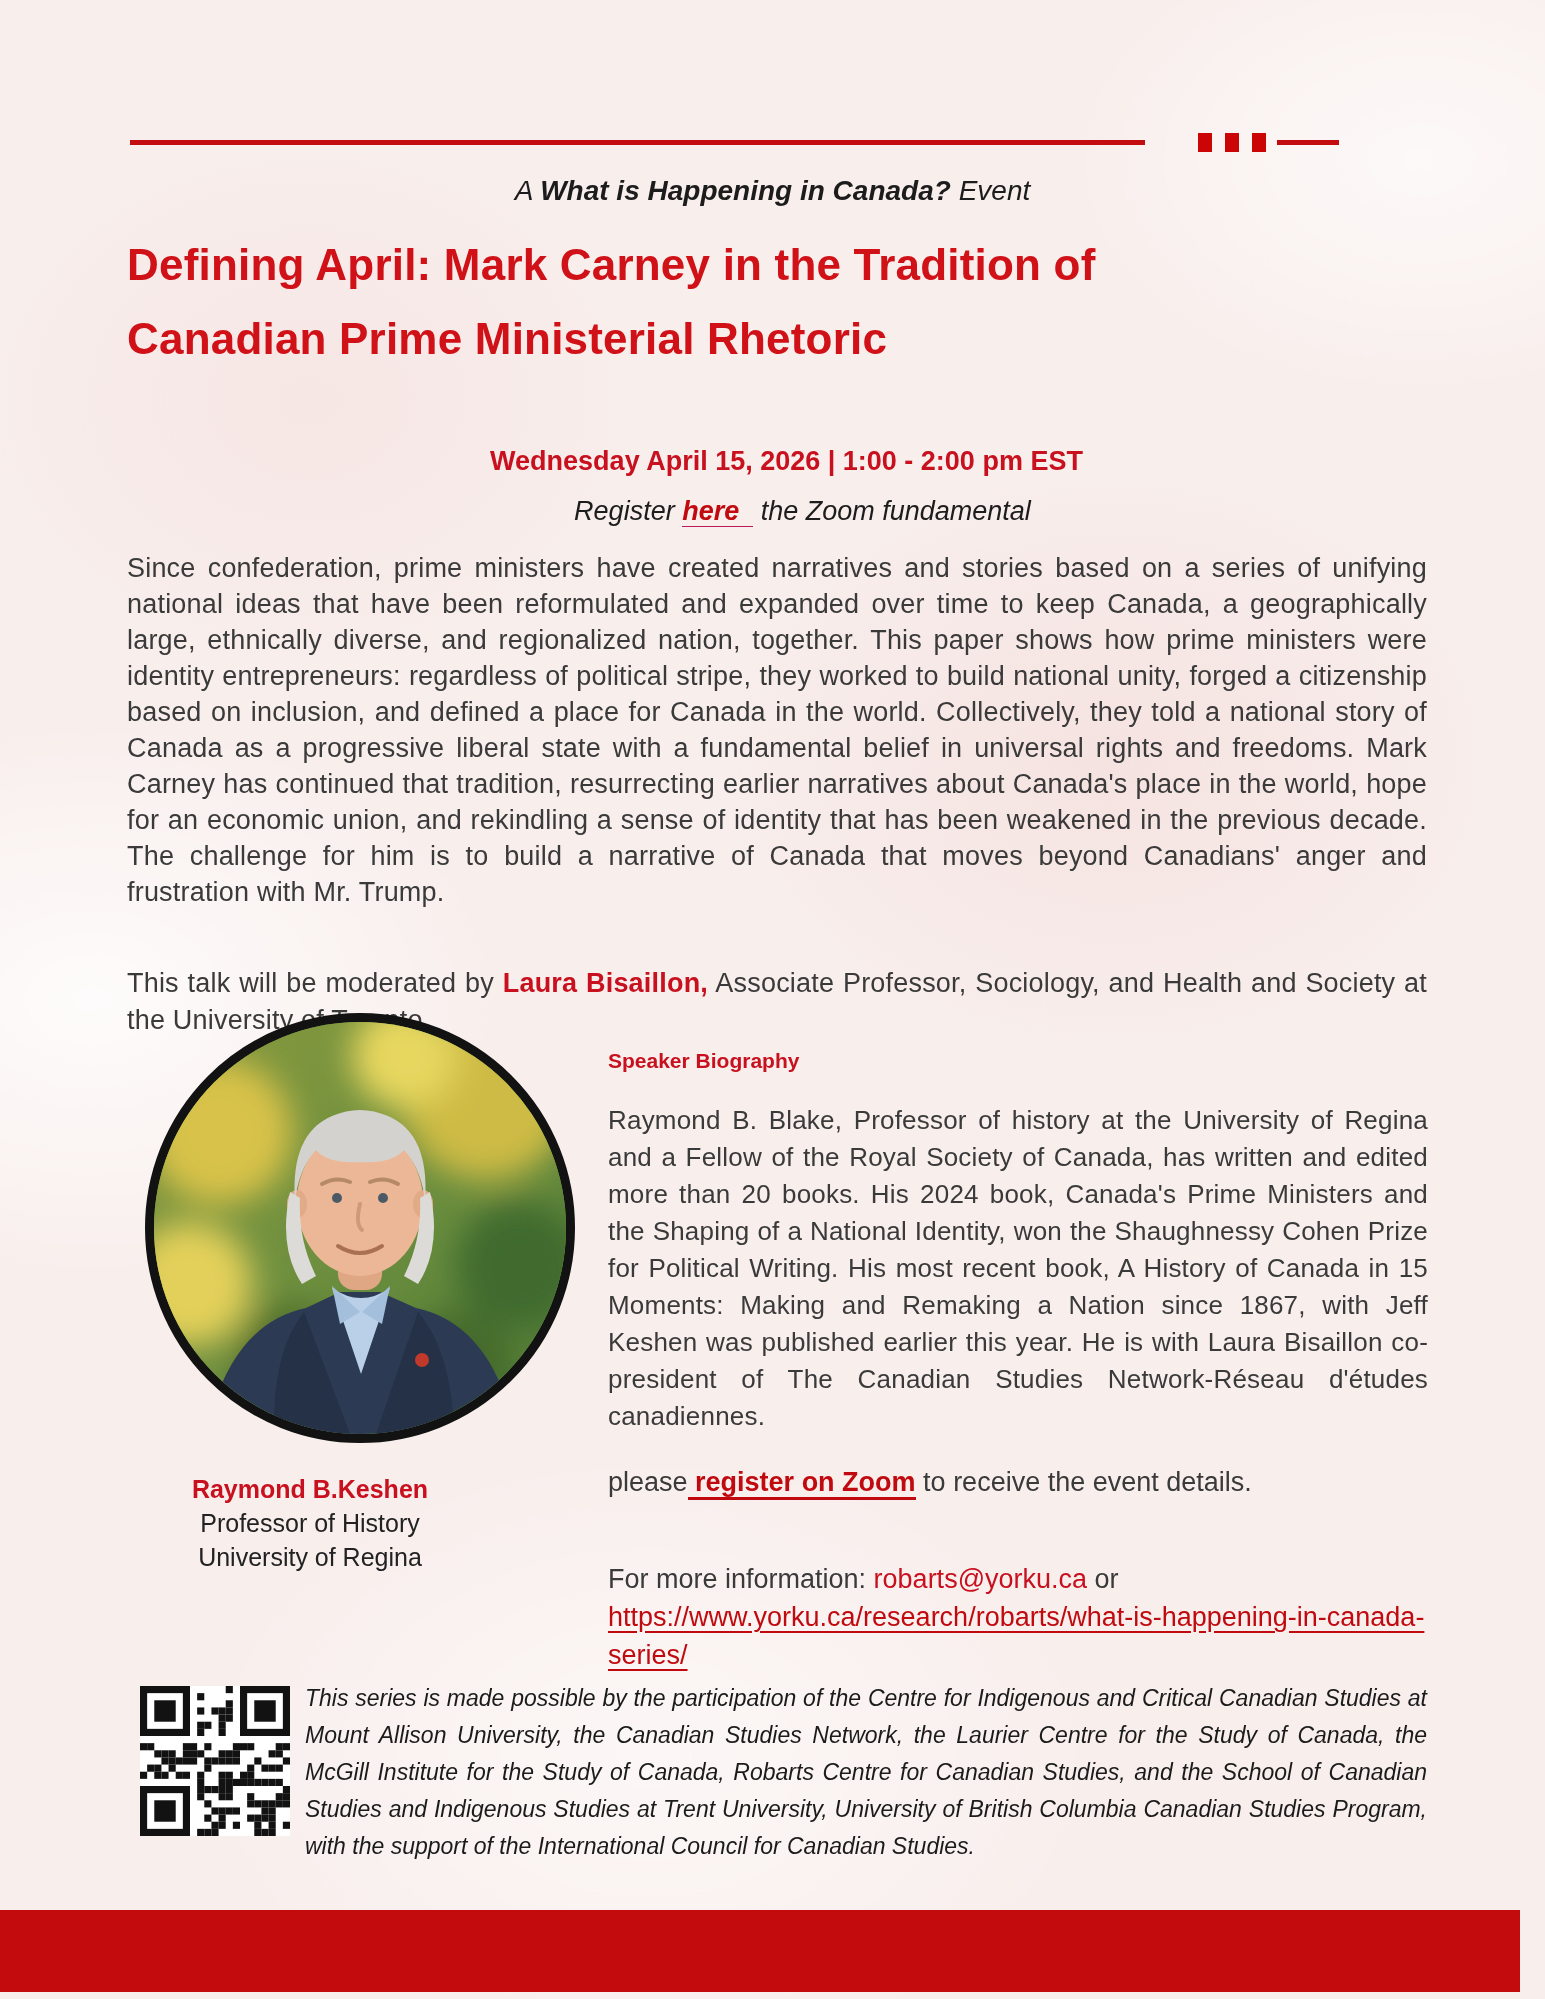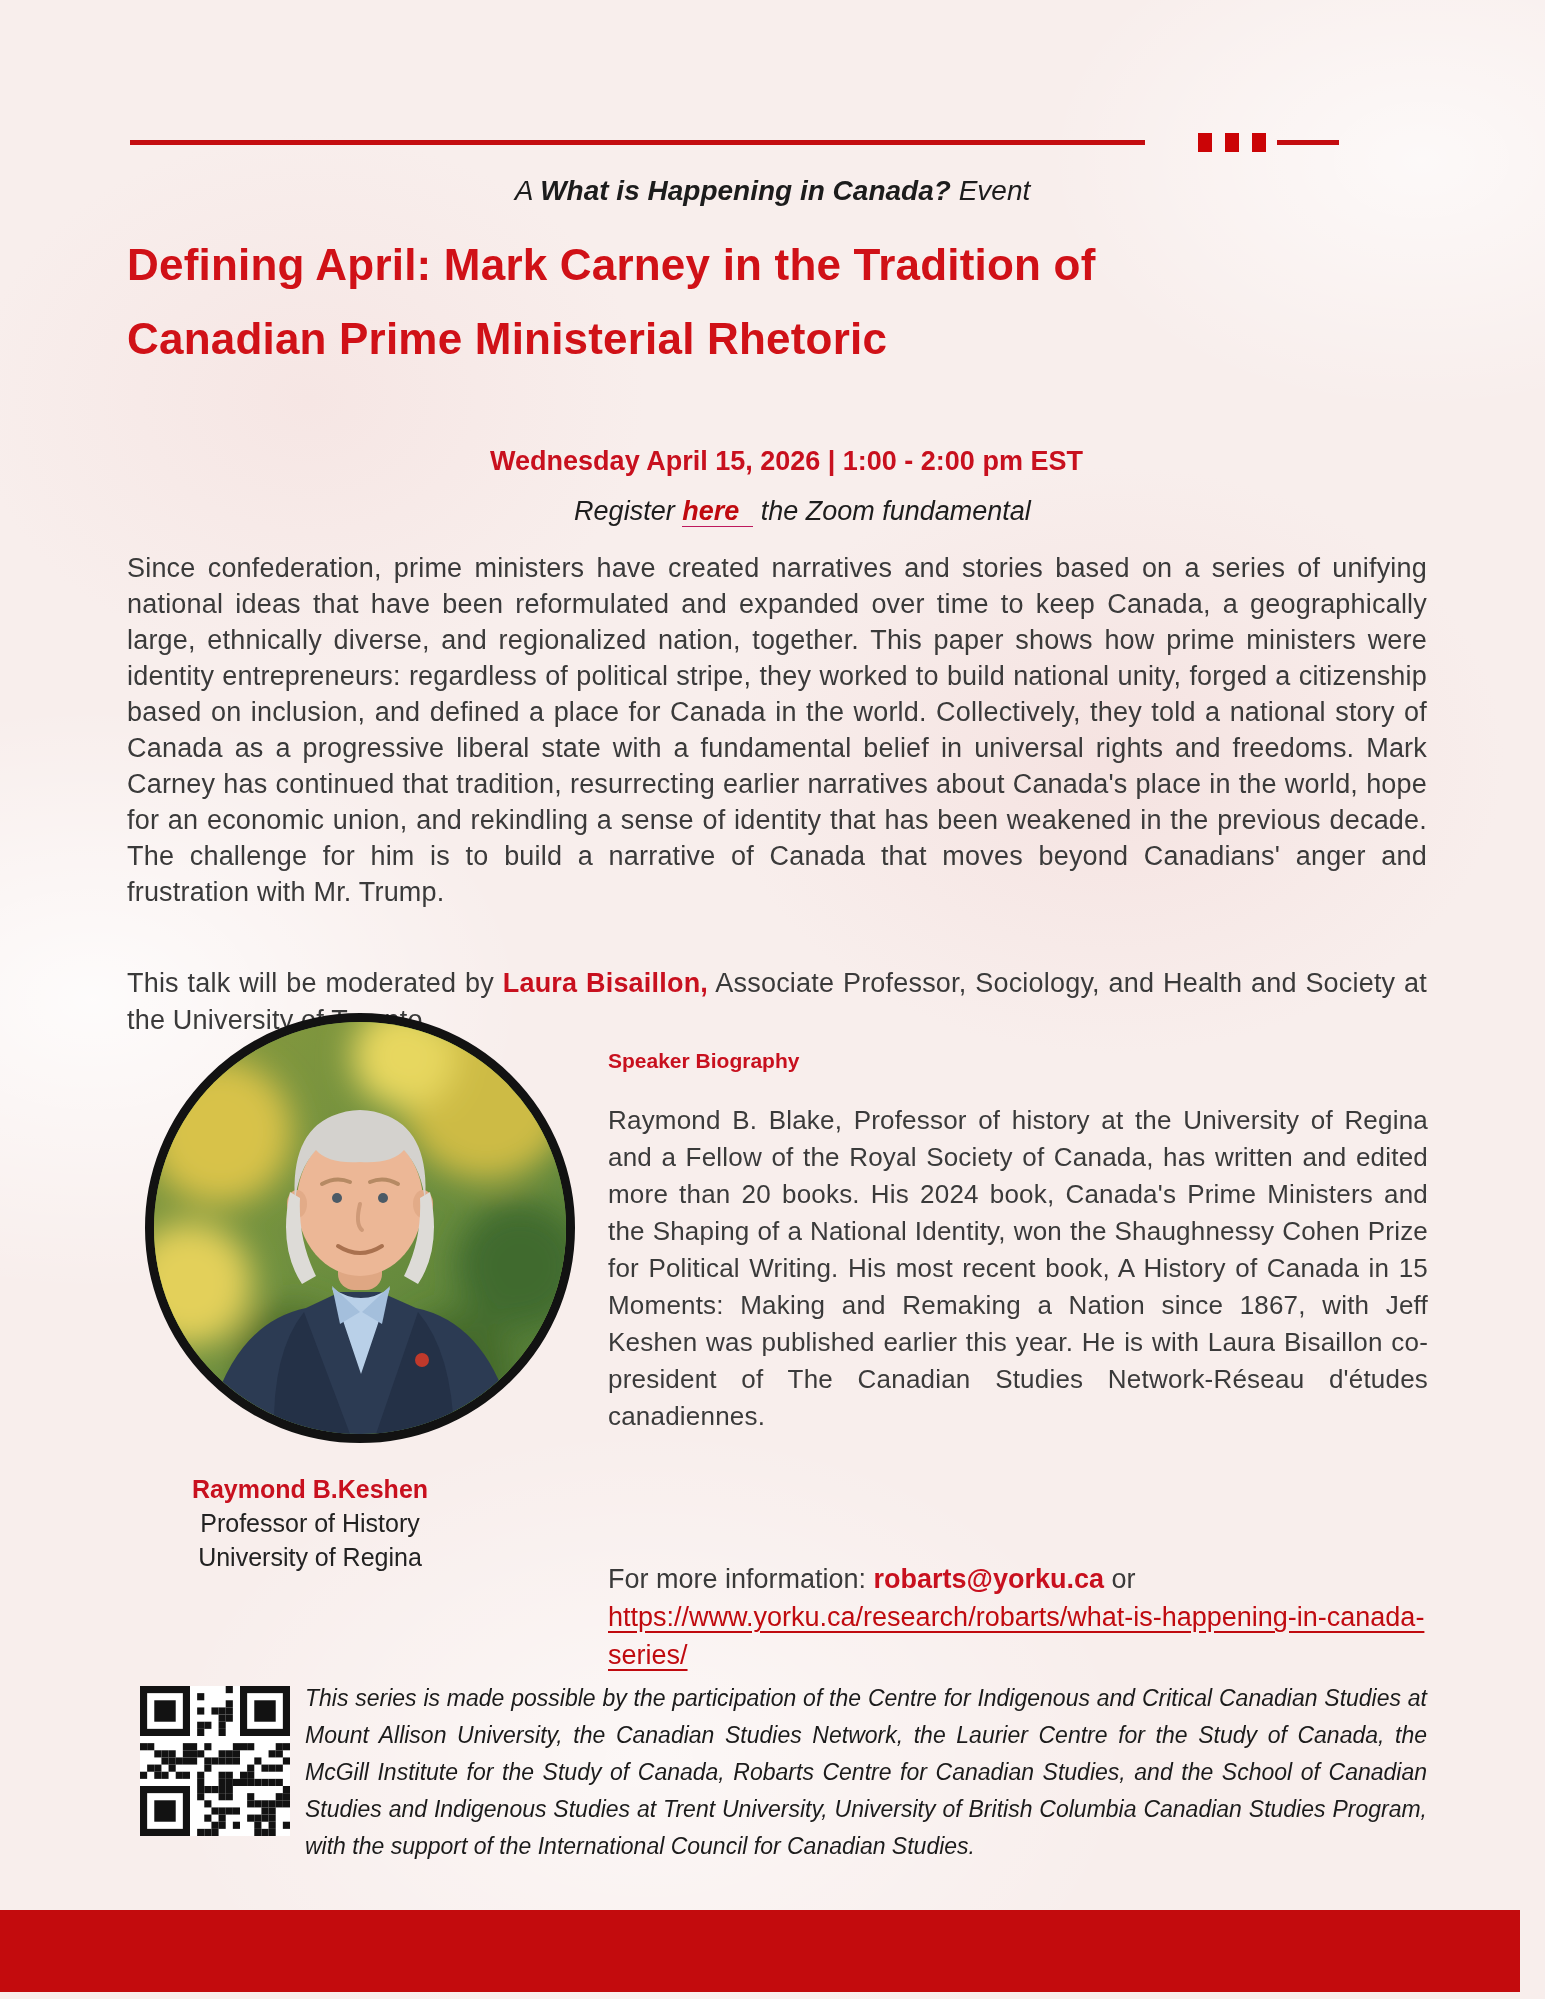--- a/index.html
+++ b/index.html
@@ -36,21 +36,21 @@
   .photo{left:145px;top:1013px;width:412px;height:412px;border:9px solid #121212;border-radius:50%;overflow:hidden;background:#6d8f3f;}
   .speaker-heading{left:608px;top:1049px;font-size:21px;font-weight:bold;color:#c8101e;}
   .bio{left:608px;top:1102px;width:820px;font-size:26px;line-height:37px;text-align:justify;color:#3a3a3a;letter-spacing:.2px;}
   .caption{left:135px;top:1472px;width:350px;text-align:center;font-size:25px;line-height:34px;color:#222;}
   .caption .name{color:#c8101e;font-weight:bold;display:block;}
   .caption span{display:block;}
   
   .prereg{left:608px;top:1462px;width:820px;font-size:27px;line-height:40px;color:#3a3a3a;}
   .prereg .zoom-link{color:#c00a0f;font-weight:bold;border-bottom:3px solid #c00a0f;cursor:pointer;white-space:pre;}
   .info{left:608px;top:1560px;width:820px;font-size:27px;line-height:38px;color:#3a3a3a;}
-  .info .email{color:#c8101e;font-weight:bold;margin-top:32px;}
+  .info .email{color:#c8101e;font-weight:normal;margin-top:32px;}
   .info .url{color:#c00a0f;text-decoration:underline;text-underline-offset:5px;cursor:pointer;overflow-wrap:anywhere;}
   
   .qr{left:140px;top:1686px;width:150px;height:150px;background:#fff;}
   .fineprint{left:305px;top:1680px;width:1122px;font-size:23px;font-style:italic;line-height:37px;text-align:justify;color:#1b1b1b;}
   .bottom-bar{left:0;top:1910px;width:1520px;height:82px;background:#c30b0d;}
 </style>
 </head>
 <body>
 
 <div class="abs top-rule"></div>
@@ -127,20 +127,21 @@
 <h2 class="abs speaker-heading" style="margin:0;">Speaker Biography</h2>
 <p class="abs bio" style="margin:0;">Raymond  B. Blake, Professor of history at the University of Regina and a Fellow of the Royal Society of Canada, has written and edited more than 20 books. His 2024 book, Canada's Prime Ministers and the Shaping of a National Identity, won the Shaughnessy Cohen Prize for Political Writing. His most recent book, A History of Canada in 15 Moments: Making and Remaking a Nation since 1867, with Jeff Keshen was published earlier this year. He is with Laura Bisaillon co-president of The Canadian Studies Network-Réseau d'études canadiennes.</p>
 
 <div class="abs caption">
   <span class="name">Raymond B.Keshen</span>
   <span>Professor of History</span>
   <span>University of Regina</span>
 </div>
 
 <div class="abs prereg">
+  <div><span>please</span><span class="zoom-link"> register on Zoom</span><span> to receive the event details.</span></div>
 </div>
 
 <div class="abs info">
   <span>For more information: </span><span class="email">robarts@yorku.ca</span><span> or</span><br>
   <span class="url">https://www.yorku.ca/research/robarts/what-is-happening-in-canada-series/</span>
 </div>
 
 <div class="abs qr"><svg width="150" height="150" viewBox="0 0 150 150" xmlns="http://www.w3.org/2000/svg">
       <rect width="150" height="150" fill="#fff"></rect>
       <rect x="85.71428571428572" y="0" width="7.142857142857143" height="7.142857142857143" fill="#121212"></rect>

